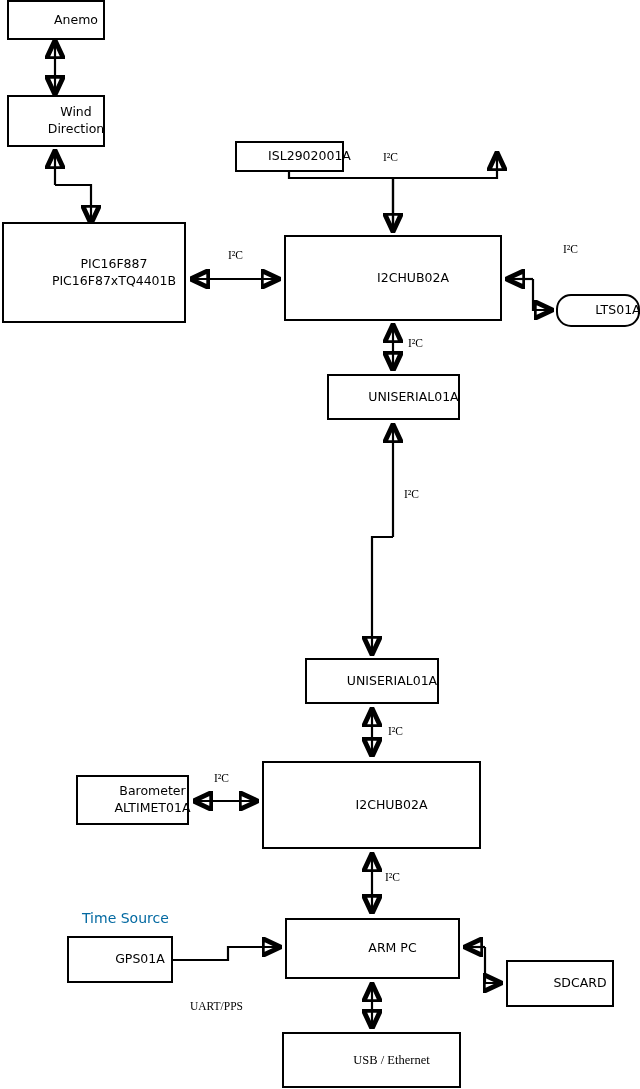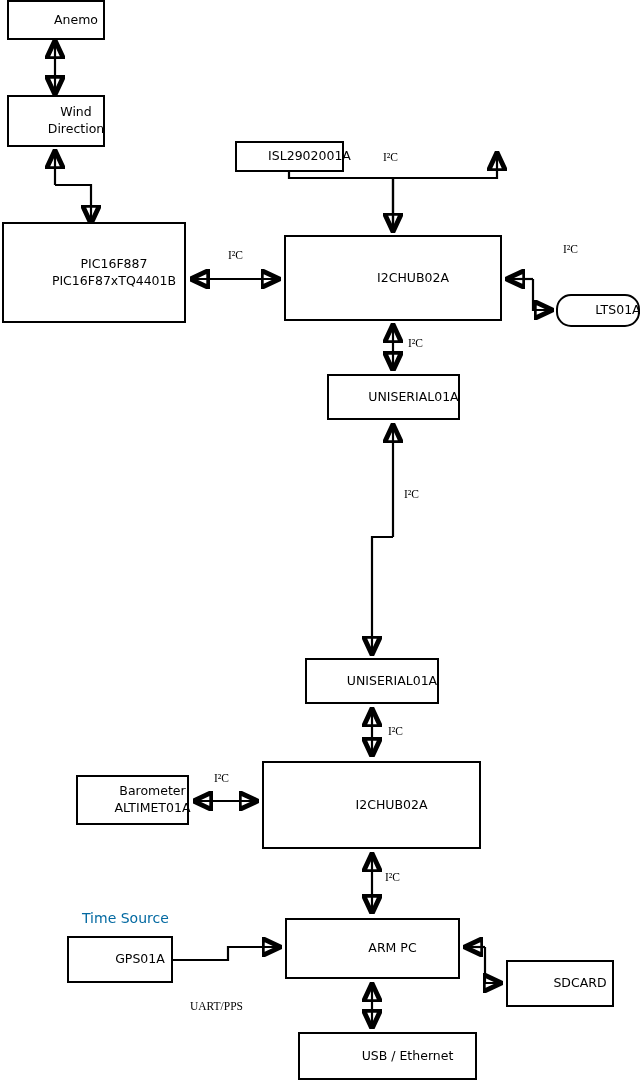--- a/index.html
+++ b/index.html
@@ -134,21 +134,21 @@
 
   <div class="node" style="left:76px; top:775px; width:113px; height:50px;">Barometer
 ALTIMET01A</div>
 
   <div class="node" style="left:67px; top:936px; width:106px; height:47px;">GPS01A</div>
 
   <div class="node" style="left:506px; top:960px; width:108px; height:47px;">SDCARD</div>
 
   <div class="node" style="left:285px; top:918px; width:175px; height:61px;">ARM PC</div>
 
-  <div class="node" style="left:298px; top:1032px; width:179px; height:48px;">USB / Ethernet</div>
+  <div class="node" style="left:282px; top:1032px; width:179px; height:56px;font-family:Liberation Serif, serif;">USB / Ethernet</div>
 
   <div class="edge-label" style="left:383px; top:151px;">I²C</div>
 
   <div class="edge-label" style="left:228px; top:249px;">I²C</div>
 
   <div class="edge-label" style="left:563px; top:243px;">I²C</div>
 
   <div class="edge-label" style="left:408px; top:337px;">I²C</div>
 
   <div class="edge-label" style="left:404px; top:488px;">I²C</div>

